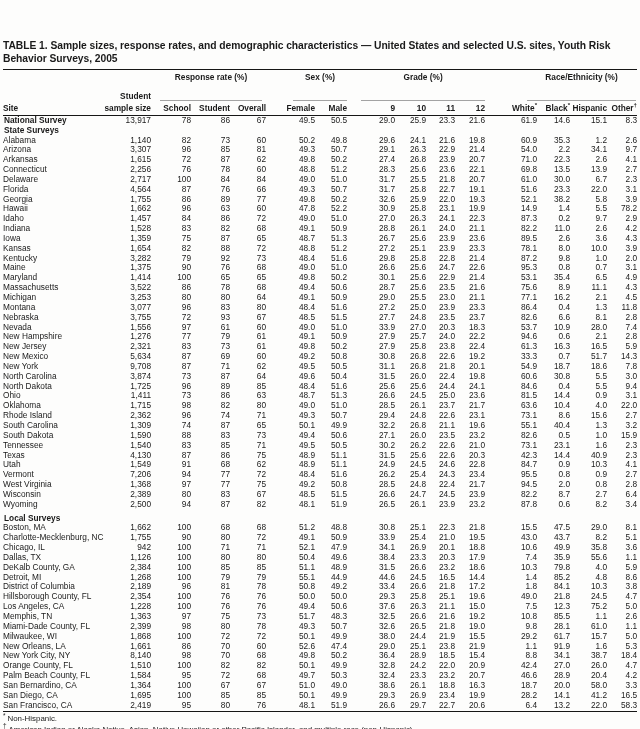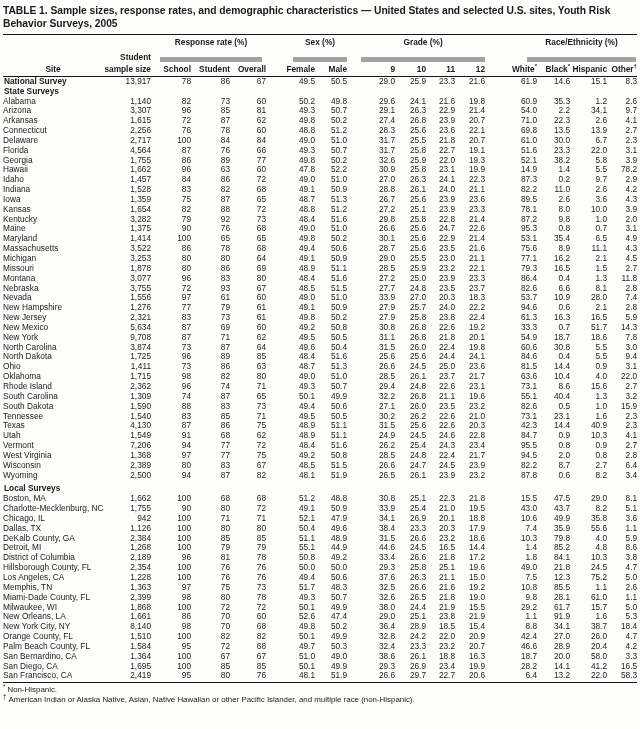--- a/index.html
+++ b/index.html
@@ -11,47 +11,48 @@
     font-family: "Liberation Sans", sans-serif;
     overflow: hidden;
   }
   .page { padding: 5px 3px 0 3px; }
   .title {
     font-weight: 700;
     font-size: 10.3px;
     line-height: 12.9px;
     letter-spacing: -0.05px;
     width: 636px;
+    margin-top: 35px;
   }
   table.yrbs {
     border-collapse: collapse;
     table-layout: fixed;
     width: 634px;
     margin-top: 3px;
   }
   table.yrbs th, table.yrbs td { padding: 0; }
   thead th {
     font-size: 8.3px;
     font-weight: 700;
     vertical-align: bottom;
     white-space: nowrap;
   }
   tr.grouprow th { border-top: 1.8px solid #161616; padding-top: 2px; }
   tr.grouprow th .u {
-    border-bottom: 5px solid #a3a3a3;
+    border-bottom: 1px solid #a3a3a3;
     text-align: center;
-    padding-bottom: 10px;
+    padding-bottom: 18px;
   }
   tr.grouprow th.g1 .u { margin: 0 4px 0 9px; }
   tr.grouprow th.g2 .u { margin: 0 0 0 27px; }
   tr.grouprow th.g3 .u { margin: 0 0 0 14px; }
   tr.grouprow th.g4 .u { margin: 0 1px 0 42px; }
   th.sample-top { text-align: right; }
   tr.subrow th { border-bottom: 1.7px solid #161616; padding-top: 2px; padding-bottom: 2px; }
-  th.site-h { text-align: center; padding-left: 1px; }
+  th.site-h { text-align: left; padding-left: 1px; }
   th.num, td.num { text-align: right; }
   thead sup, .cellsup { font-size: 6.2px; vertical-align: super; line-height: 0; }
   tbody td {
     font-size: 8.3px;
     line-height: 9.85px;
     white-space: nowrap;
   }
   td.site { text-align: left; padding-left: 8px; overflow: visible; }
   td.site.flush { padding-left: 1px; font-weight: 700; }
   tr.sectionrow td { font-weight: 700; padding-left: 1px; }
@@ -424,37 +425,20 @@
           <td class="num">29.0</td>
           <td class="num">25.5</td>
           <td class="num">23.0</td>
           <td class="num">21.1</td>
           <td class="num">77.1</td>
           <td class="num">16.2</td>
           <td class="num">2.1</td>
           <td class="num">4.5</td>
         </tr>
         <tr>
-          <td class="site">Missouri</td>
-          <td class="num">1,878</td>
-          <td class="num">80</td>
-          <td class="num">86</td>
-          <td class="num">69</td>
-          <td class="num">48.9</td>
-          <td class="num">51.1</td>
-          <td class="num">28.5</td>
-          <td class="num">25.9</td>
-          <td class="num">23.2</td>
-          <td class="num">22.1</td>
-          <td class="num">79.3</td>
-          <td class="num">16.5</td>
-          <td class="num">1.5</td>
-          <td class="num">2.7</td>
-        </tr>
-        <tr>
           <td class="site">Montana</td>
           <td class="num">3,077</td>
           <td class="num">96</td>
           <td class="num">83</td>
           <td class="num">80</td>
           <td class="num">48.4</td>
           <td class="num">51.6</td>
           <td class="num">27.2</td>
           <td class="num">25.0</td>
           <td class="num">23.9</td>

